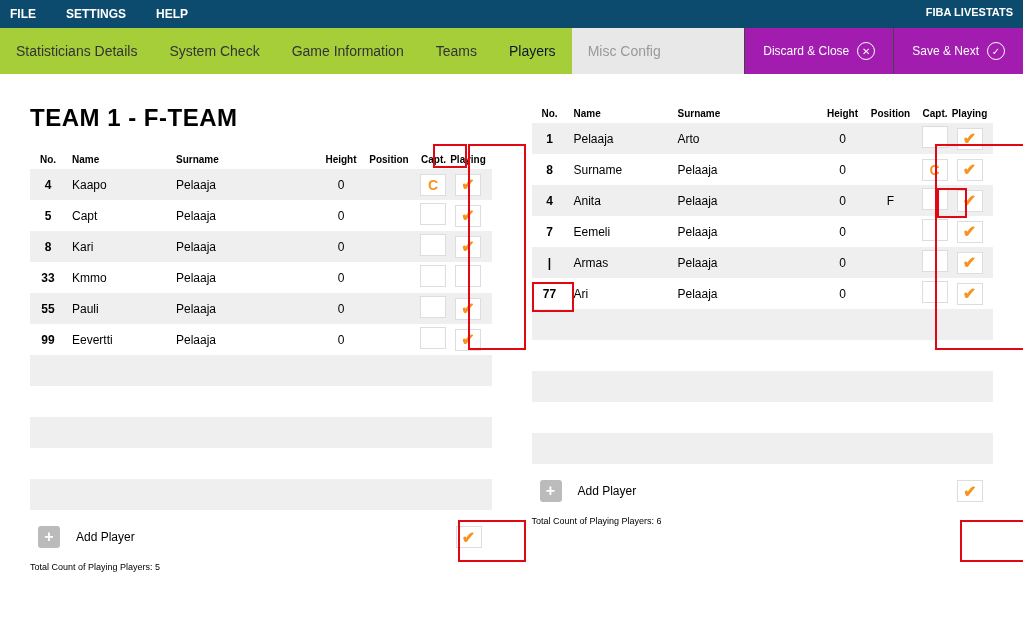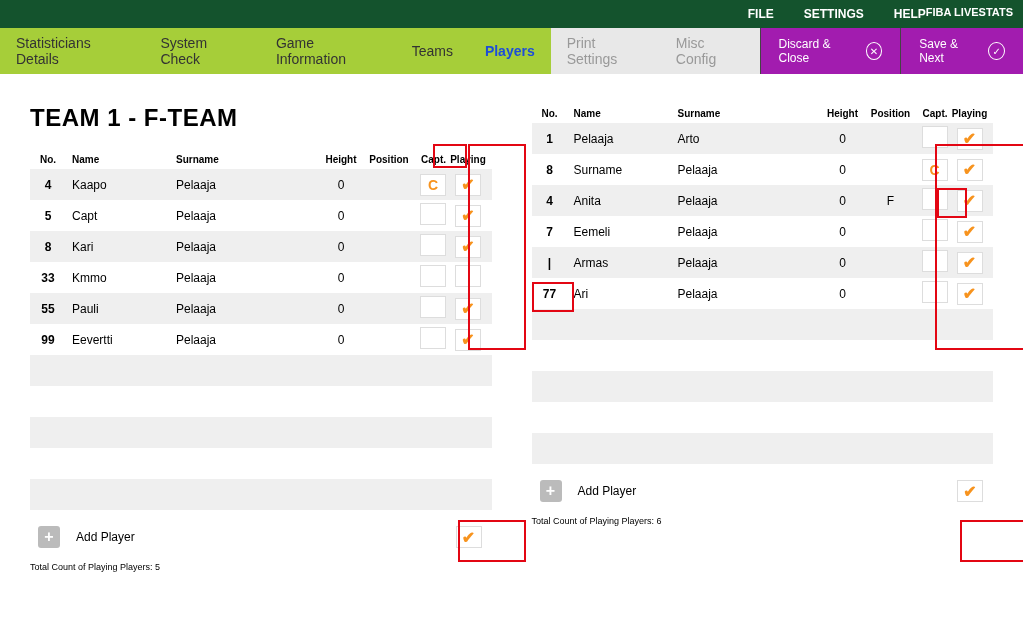--- a/index.html
+++ b/index.html
@@ -1,28 +1,28 @@
 <!DOCTYPE html>
 <html><head>
   <meta charset="utf-8">
   <style>
     * { margin: 0; padding: 0; box-sizing: border-box; }
     body { font-family: Arial, sans-serif; font-size: 12px; background: #fff; width: 1023px; height: 621px; overflow: hidden; }
     
-    .topbar { background: #14532d; height: 28px; display: flex; align-items: center; padding: 12px 10px; color: #fff; justify-content: flex-end; }
+    .topbar { background: #0c4a6e; height: 28px; display: flex; align-items: center; padding: 12px 10px; color: #fff; justify-content: space-between; }
     .topbar-left { display: flex; gap: 30px; }
     .topbar-item { font-size: 12px; font-weight: bold; cursor: pointer; }
     .topbar-right { display: flex; align-items: center; gap: 10px; font-size: 11px; font-weight: bold; flex-direction: column; }
     .window-controls { display: flex; gap: 6px; margin-left: 8px; font-size: 16px; }
     
     .tabbar { display: flex; height: 46px; background: #333; }
     .tab { padding: 0 16px; display: flex; align-items: center; font-size: 14px; font-weight: 500; cursor: pointer; }
     .tab.green { background: #a6ce39; color: #333; }
     .tab.light { background: #e8e8e8; color: #999; }
-    .tab.active { background: #a6ce39; color: #1d4ed8; font-weight: bold; }
+    .tab.active { background: #a6ce39; color: #0f172a; font-weight: normal; }
     .tab-spacer { flex: 1; background: #e8e8e8; }
     .action-btn { background: #a21caf; color: #fff; display: flex; align-items: center; padding: 0 18px; font-size: 12px; gap: 8px; cursor: pointer; border-left: 1px solid #444; }
     .circle-icon { width: 18px; height: 18px; border: 1.5px solid #fff; border-radius: 50%; display: flex; align-items: center; justify-content: center; font-size: 10px; }
     
     .content { display: flex; padding: 30px 30px 0 30px; gap: 40px; }
     .team-column { flex: 1; position: relative; }
     .team-title { font-size: 24px; font-weight: 900; margin-bottom: 18px; letter-spacing: 0.5px; }
     
     .roster { width: 100%; }
     .roster-header { display: flex; font-size: 10px; font-weight: bold; padding: 4px 0; }
@@ -72,21 +72,20 @@
     </div>
   </div>
 </div>
 
 <div class="tabbar">
   <div class="tab green">Statisticians Details</div>
   <div class="tab green">System Check</div>
   <div class="tab green">Game Information</div>
   <div class="tab green">Teams</div>
   <div class="tab active">Players</div>
-  <div class="tab light">Print Settings</div>
   <div class="tab light">Misc Config</div>
   <div class="tab-spacer"></div>
   <div class="action-btn">
     <span>Discard &amp; Close</span>
     <span class="circle-icon">✕</span>
   </div>
   <div class="action-btn">
     <span>Save &amp; Next</span>
     <span class="circle-icon">✓</span>
   </div>

